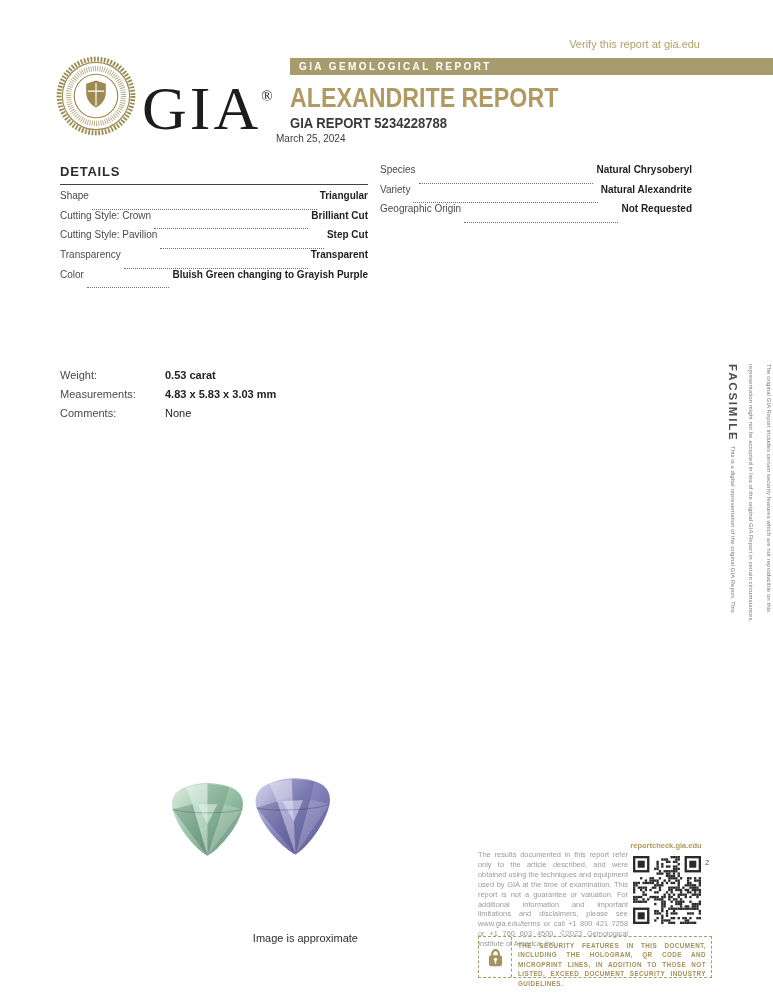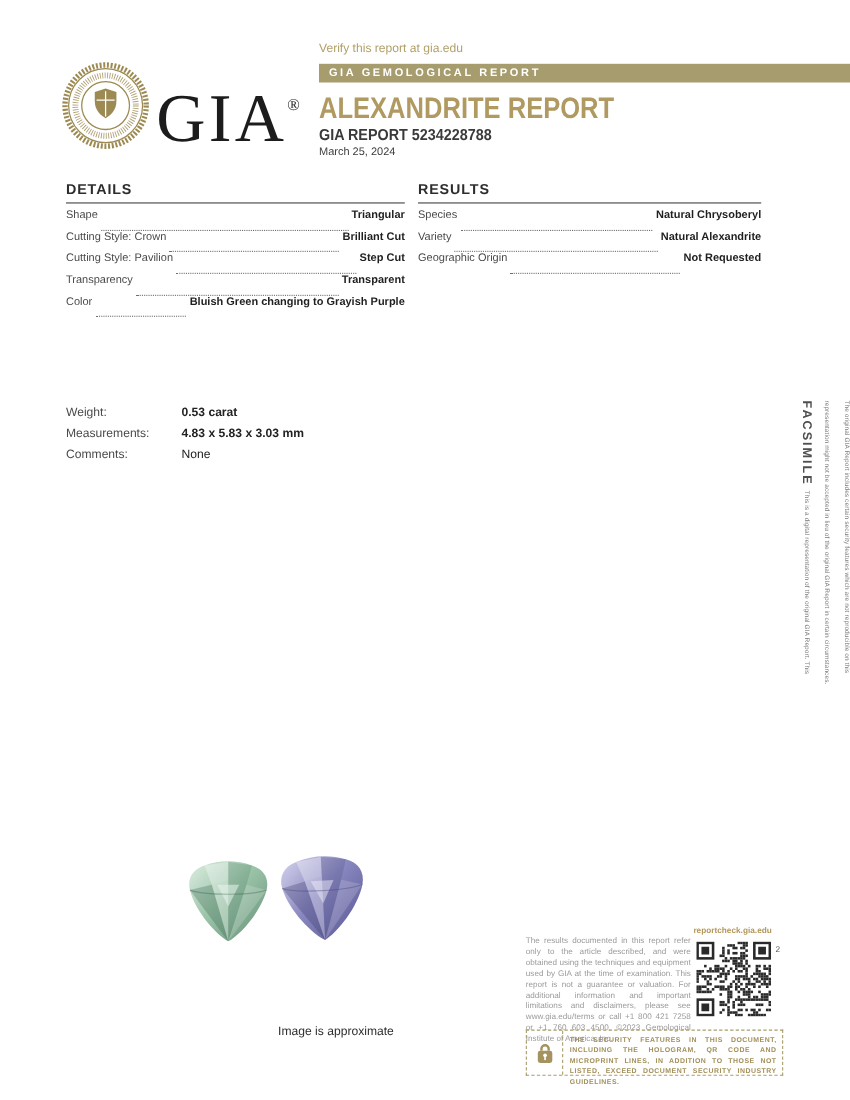--- a/index.html
+++ b/index.html
@@ -14,39 +14,39 @@
   .seal { position:absolute; left:55px; top:55px; width:82px; height:82px; }
   .logotype {
     position:absolute; left:142px; top:56px;
     font-family:"Liberation Serif", serif; font-size:62px; color:#1c1c1c;
     letter-spacing:3px; line-height:80px;
   }
   .logotype sup { font-size:15px; vertical-align:28px; letter-spacing:0; }
 
   .verify {
     position:absolute; left:290px; top:38px; width:410px;
-    text-align:left; font-size:11px; color:#b2a06a;
+    text-align:right; font-size:11px; color:#b2a06a;
   }
   .banner {
     position:absolute; left:290px; top:58px; width:483px; height:17px;
     background:#a79c6d; color:#ffffff; font-size:10px; font-weight:bold;
     letter-spacing:2.4px; line-height:17px; padding-left:9px;
   }
   .title {
     position:absolute; left:290px; top:83px;
     font-size:27px; font-weight:bold; color:#b09a62;
     transform:scaleX(0.86); transform-origin:left center; white-space:nowrap;
   }
   .report-num {
     position:absolute; left:290px; top:115px;
     font-size:14.5px; font-weight:bold; color:#3a3a3a;
     transform:scaleX(0.9); transform-origin:left center; white-space:nowrap;
   }
   .date {
-    position:absolute; left:290px; top:133px;
+    position:absolute; left:276px; top:133px;
     font-size:10px; color:#3d3d3d;
   }
 
   
   .col { position:absolute; top:164px; }
   .col.details { left:60px;  width:308px; }
   .col.results { left:380px; width:312px; }
   .col h2 {
     font-size:13px; font-weight:bold; color:#2d2d2d; letter-spacing:0.8px;
     padding-bottom:5px; border-bottom:1.5px solid #424242; margin-bottom:5px;
@@ -155,21 +155,20 @@
         <span class="val">Transparent</span>
     </div>
     <div class="row">
       <span class="lbl">Color</span>
         <span class="leader"></span>
         <span class="val">Bluish Green changing to Grayish Purple</span>
     </div>
   </div>
 
   <div class="col results">
-    <h2>RESULTS</h2>
     <div class="row">
       <span class="lbl">Species</span>
         <span class="leader"></span>
         <span class="val">Natural Chrysoberyl</span>
     </div>
     <div class="row">
       <span class="lbl">Variety</span>
         <span class="leader"></span>
         <span class="val">Natural Alexandrite</span>
     </div>

